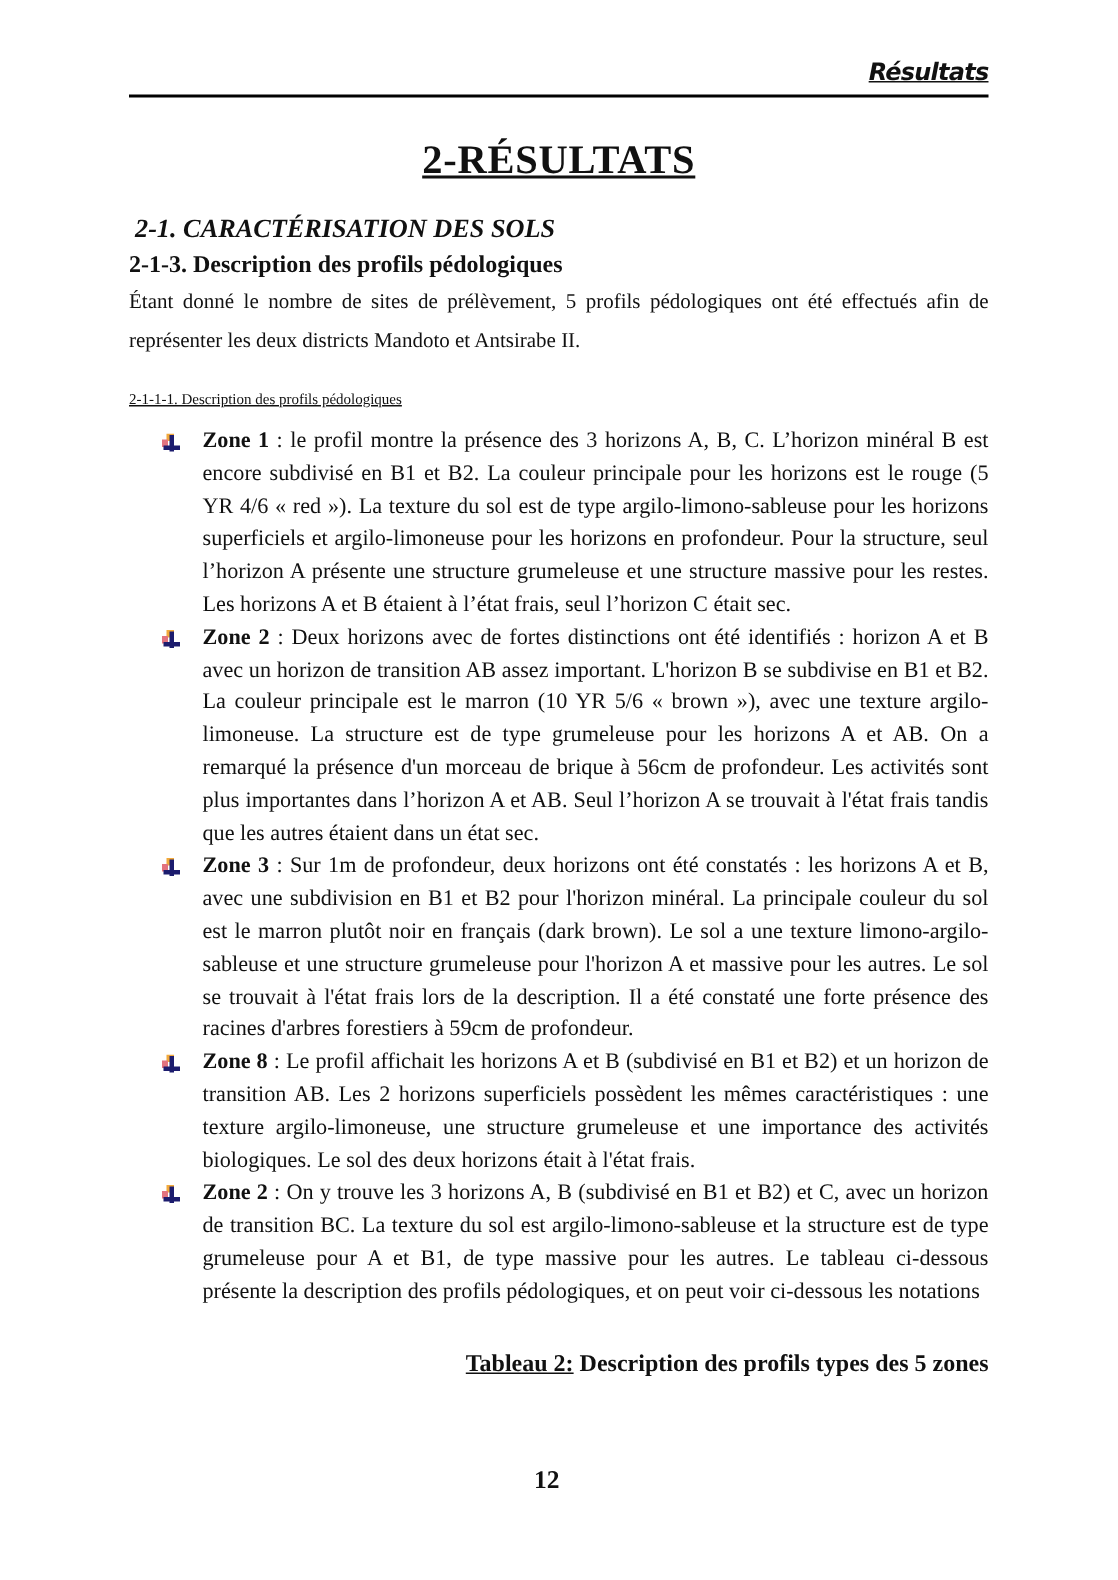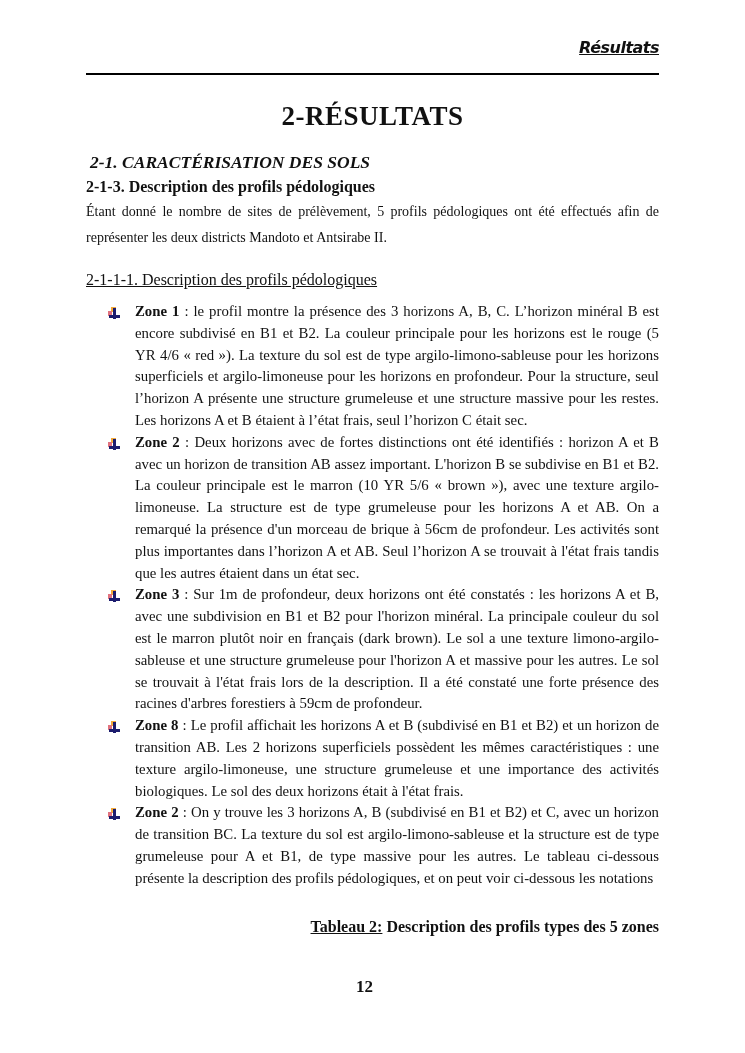--- a/index.html
+++ b/index.html
@@ -15,37 +15,38 @@
     overflow: hidden;
     color: #111111;
     font-family: "Liberation Serif", serif;
     box-sizing: border-box;
     padding: 38px 86px 0 86px;
   }
   
   .running-head {
     border-bottom: 2px solid #000000;
     text-align: right;
-    padding-bottom: 16px;
+    padding-bottom: 5px;
   }
   .running-head .head-title {
     font-family: "DejaVu Sans", sans-serif;
     font-style: italic;
     font-weight: bold;
     font-size: 16px;
     text-decoration: underline;
     letter-spacing: -0.5px;
   }
   
   .main-title {
     margin: 26px 0 0 0;
     text-align: center;
     font-size: 27px;
     font-weight: bold;
     letter-spacing: 0.5px;
+    text-decoration: underline;
   }
   .section-heading {
     margin: 20px 0 0 0;
     padding-left: 4px;
     font-size: 17.5px;
     font-weight: bold;
     font-style: italic;
   }
   .subsection-heading {
     margin: 5px 0 0 0;
@@ -53,21 +54,21 @@
     font-weight: bold;
   }
   .intro {
     margin: 3px 0 0 0;
     font-size: 14px;
     line-height: 26px;
     text-align: justify;
   }
   .list-heading {
     margin: 20px 0 12px 0;
-    font-size: 16px;
+    font-size: 10px;
     font-weight: normal;
     text-decoration: underline;
   }
   
   .zone-list {
     list-style: none;
     margin: 6px 0 0 0;
     padding: 0;
   }
   .zone-item {

